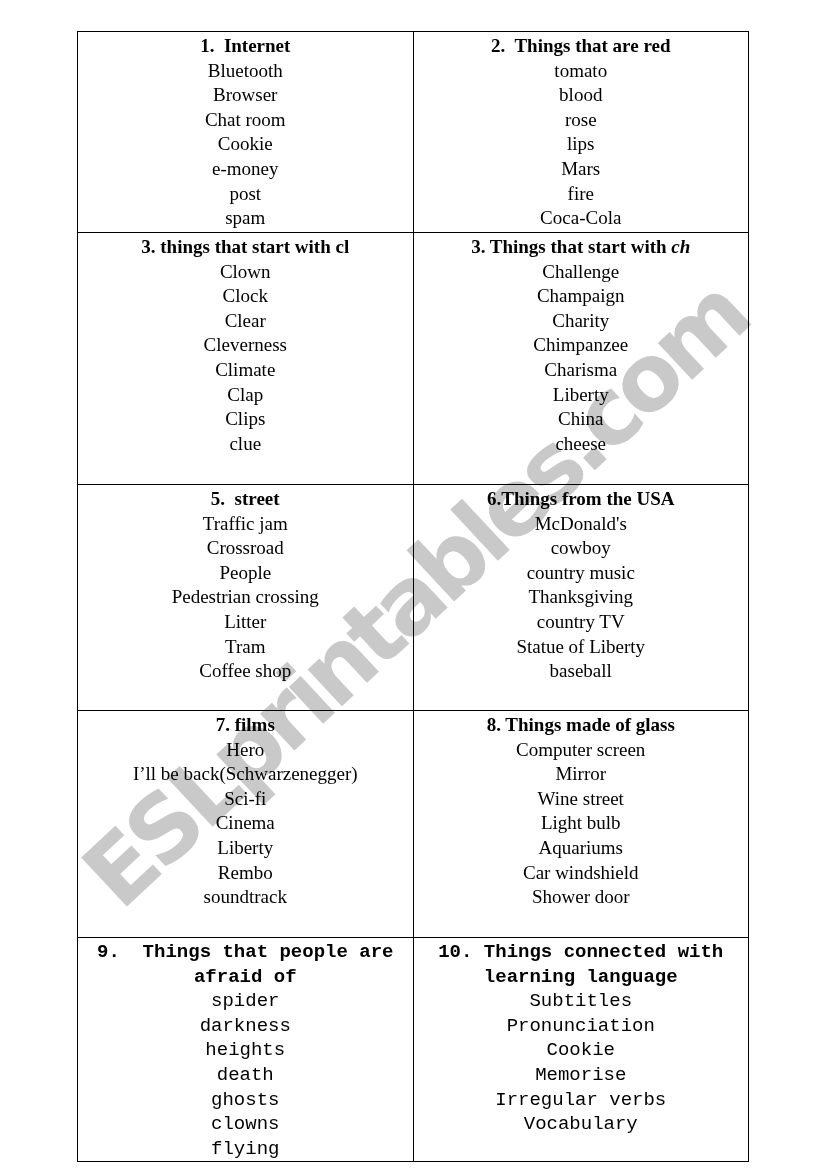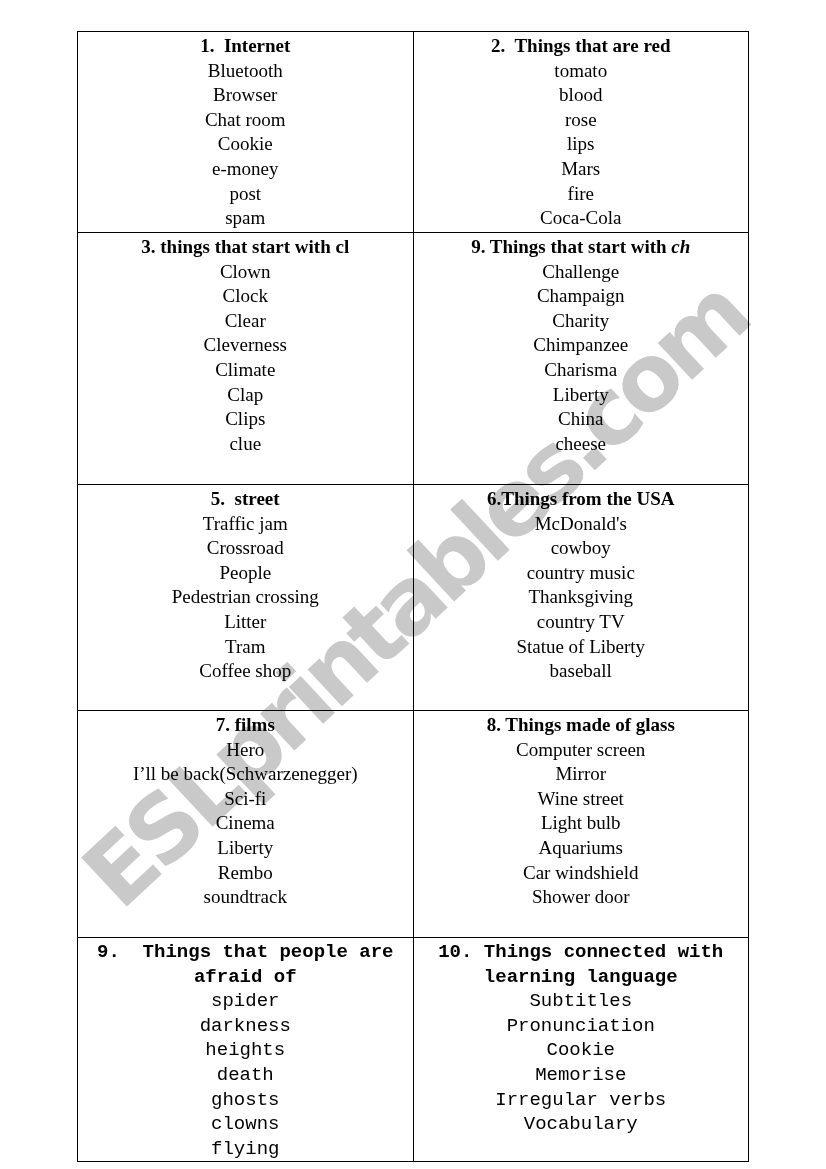--- a/index.html
+++ b/index.html
@@ -100,21 +100,21 @@
               <div class="item">Clock</div>
               <div class="item">Clear</div>
               <div class="item">Cleverness</div>
               <div class="item">Climate</div>
               <div class="item">Clap</div>
               <div class="item">Clips</div>
               <div class="item">clue</div>
             </div>
         </td>
         <td>
-          <div class="hdr"><span>9. Things that start with </span><em>ch</em></div>
+          <div class="hdr"><span>3. Things that start with </span><em>ch</em></div>
           <div>
               <div class="item">Challenge</div>
               <div class="item">Champaign</div>
               <div class="item">Charity</div>
               <div class="item">Chimpanzee</div>
               <div class="item">Charisma</div>
               <div class="item">Liberty</div>
               <div class="item">China</div>
               <div class="item">cheese</div>
             </div>

